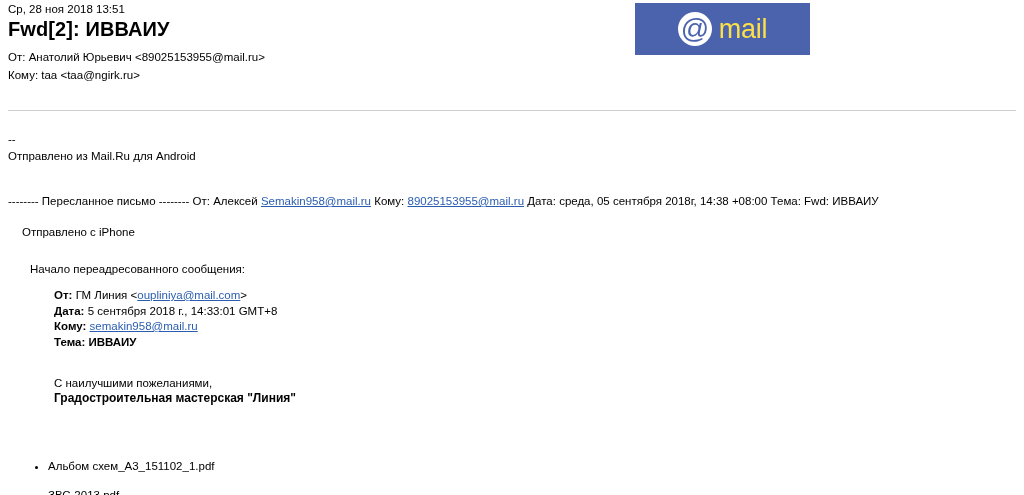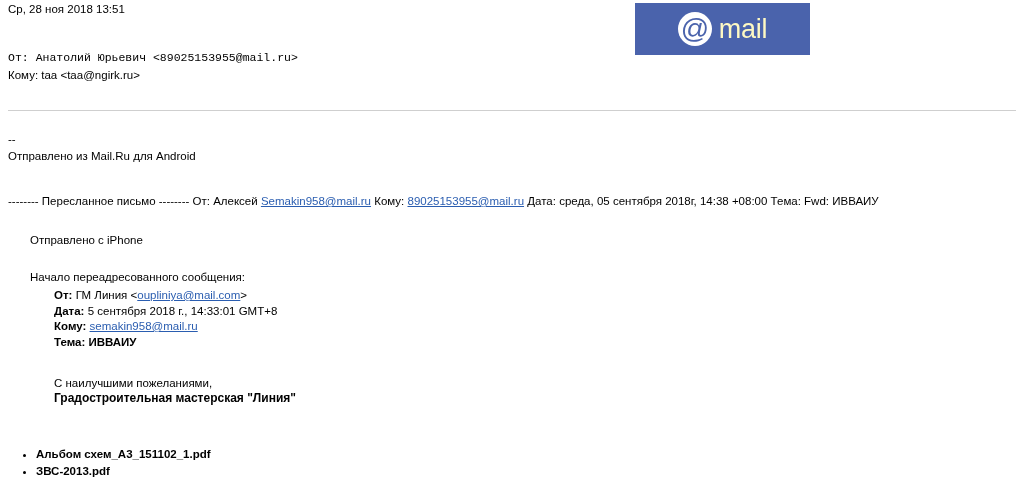--- a/index.html
+++ b/index.html
@@ -34,21 +34,20 @@
     font-size: 20px;
     font-weight: bold;
     color: #000;
     letter-spacing: 0.1px;
   }
   .from-line {
     position: absolute;
     left: 8px;
     top: 51px;
     font-size: 11.5px;
-    font-family: Liberation Mono, monospace;
   }
   .to-line {
     position: absolute;
     left: 8px;
     top: 69px;
     font-size: 11.5px;
   }
   .label-bold {
     font-weight: normal;
   }
@@ -74,21 +73,21 @@
     border-radius: 50%;
     background: #ffffff;
     color: #4a63ac;
     font-size: 28px;
     line-height: 34px;
     text-align: center;
     font-family: "Liberation Sans", sans-serif;
     font-weight: normal;
   }
   .logo-text {
-    color: #fef9c3;
+    color: #fde047;
     font-size: 27px;
     font-weight: normal;
     letter-spacing: -0.3px;
   }
   .divider {
     position: absolute;
     left: 8px;
     top: 110px;
     width: 1008px;
     height: 1px;
@@ -119,21 +118,21 @@
     cursor: pointer;
   }
   .quote-block {
     position: absolute;
     left: 22px;
     top: 225px;
     width: 980px;
     font-size: 11.5px;
     line-height: 15px;
   }
-  .q-line1 { margin: 8px; }
+  .q-line1 { margin: 0; }
   .q-line2 { margin: 22px 0 0 8px; }
   .inner-head {
     position: absolute;
     left: 54px;
     top: 288px;
     font-size: 11.5px;
     line-height: 15.5px;
   }
   .inner-head b { font-weight: bold; }
   .closing {
@@ -151,32 +150,32 @@
     position: absolute;
     left: 8px;
     top: 446px;
     margin: 0;
     padding-left: 28px;
     font-size: 11.5px;
     line-height: 17px;
   }
   .attach-list li {
     list-style: disc;
-    margin: 0;
+    margin: 12px;
     padding: 0;
-    font-weight: bold;
   }
 </style>
 </head>
 <body>
 
 <div class="page">
 
   <div class="date-line">Ср, 28 ноя 2018 13:51</div>
 
+  <div class="subject">Fwd[2]: ИВВАИУ</div>
 
   <div class="from-line">
     <span class="label-bold">От:</span>
     <span>Анатолий Юрьевич &lt;89025153955@mail.ru&gt;</span>
   </div>
 
   <div class="to-line">
     <span class="label-bold">Кому:</span>
     <span>taa &lt;taa@ngirk.ru&gt;</span>
   </div>

